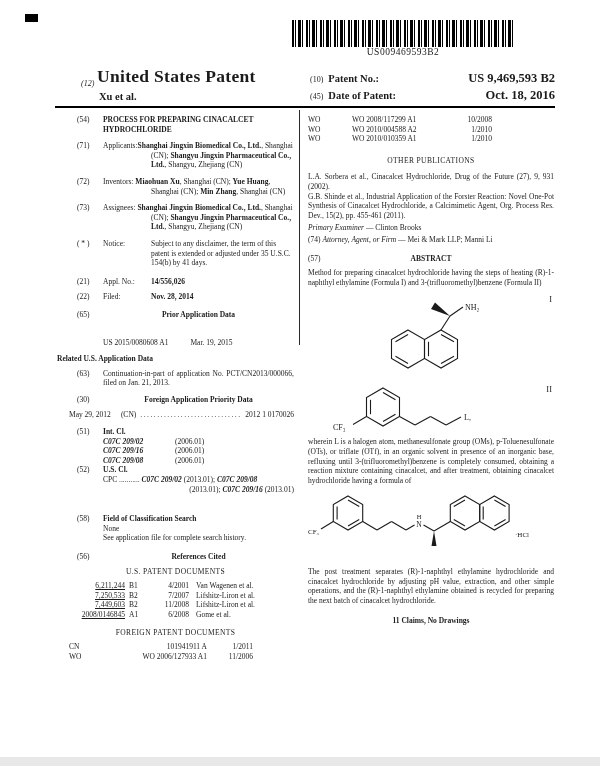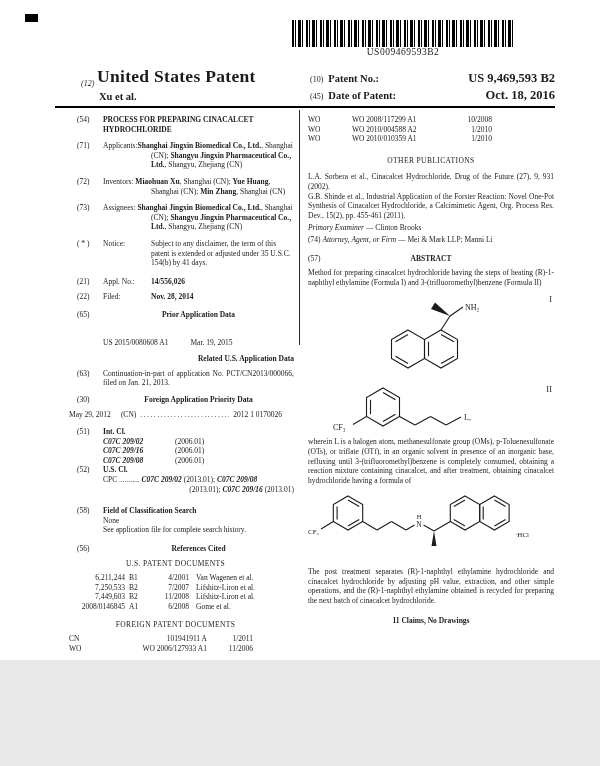--- a/index.html
+++ b/index.html
@@ -1,16 +1,16 @@
 <!DOCTYPE html>
 <html><head>
 <meta charset="utf-8">
 <style>
   html,body{margin:0;padding:0;background:#e8e8e8;}
-  .page{position:relative;width:600px;height:660px;background:#fff;margin:0 auto;
+  .page{position:relative;width:600px;height:757px;background:#fff;margin:0 auto;
         font-family:"Liberation Serif",serif;color:#1b1b1b;overflow:hidden;}
   .b{font-weight:bold}.i{font-style:italic}.bi{font-weight:bold;font-style:italic}
   .corner-mark{position:absolute;left:25px;top:14px;width:13px;height:8px;background:#000;}
   .barcode{position:absolute;left:292px;top:20px;width:222px;height:27px;
     background:repeating-linear-gradient(90deg,#000 0 2px,#fff 2px 3px,#000 3px 4px,#fff 4px 6px,#000 6px 9px,#fff 9px 10px,#000 10px 11px,#fff 11px 14px);}
   .barcode-label{position:absolute;left:292px;top:47px;width:222px;text-align:center;
     font-size:9.5px;letter-spacing:.5px;}
   .sn12{position:absolute;left:81px;top:79px;font-size:8px;font-style:italic;}
   .ust{position:absolute;left:97px;top:66px;font-size:17.5px;font-weight:bold;letter-spacing:.3px;}
   .auth{position:absolute;left:99px;top:91px;font-size:10.5px;font-weight:bold;}
@@ -21,29 +21,29 @@
   .hdr-row .hval{margin-left:auto;font-size:12.5px;font-weight:bold;}
   .rule-h{position:absolute;left:55px;top:106px;width:500px;height:2px;background:#000;}
   .rule-v{position:absolute;left:299px;top:110px;width:1px;height:235px;background:#2a2a2a;}
   .col-left{position:absolute;left:57px;top:115px;width:237px;font-size:7.5px;line-height:9.6px;}
   .col-right{position:absolute;left:308px;top:115px;width:246px;font-size:7.5px;line-height:9.6px;}
   .item{display:grid;grid-template-columns:46px 1fr;margin-bottom:7px;}
   .item3{display:grid;grid-template-columns:46px 48px 1fr;margin-bottom:7px;}
   .num{padding-left:20px;}
   .hang{padding-left:48px;text-indent:-48px;}
   .heading{font-weight:bold;text-align:center;}
-  .c-head{text-align:right;font-weight:bold;margin:2px 0 5px;}
+  .c-head{text-align:left;font-weight:bold;margin:2px 0 5px;}
   .cap-head{text-align:center;letter-spacing:.4px;margin:2px 0 5px;}
   .sub{margin-left:46px;}
   .icl-row{display:grid;grid-template-columns:72px 1fr;}
   .cpc2{text-align:right;}
-  .prio{display:flex;align-items:baseline;margin:0 12px 7px 12px;}
+  .prio{display:flex;align-items:baseline;margin:0 0 7px 12px;}
   .prio .dots{flex:1;overflow:hidden;white-space:nowrap;letter-spacing:1.5px;margin:0 4px;}
   .ustab{display:grid;grid-template-columns:66px 22px 42px 1fr;margin-left:2px;}
-  .ustab .pn{text-align:right;}
+  .ustab .pn{text-align:right;text-decoration:underline;}
   .ustab .kd{padding-left:4px;}
   .ustab .dt{text-align:right;}
   .ustab .nm{padding-left:7px;}
   .ftab{display:grid;grid-template-columns:30px 108px 46px;margin-left:12px;}
   .ftab .fno{text-align:right;}
   .ftab .fno-l{text-align:left;padding-left:14px;}
   .ftab .fdt{text-align:right;}
   .just{text-align:justify;}
   .pubrow{display:flex;gap:22px;margin:1px 0 7px 46px;}
   .abs-head{position:relative;text-align:center;font-weight:bold;margin:9px 0 5px;}
@@ -168,21 +168,21 @@
       <div class="icl-row">
         <span class="bi">C07C 209/08</span>
         <span>(2006.01)</span>
       </div>
     </div>
 
     <div class="item" style="margin-bottom:0;">
       <span class="num">(52)</span>
       <div class="b">U.S. Cl.</div>
     </div>
-    <div class="sub" style="margin-bottom:12px;">
+    <div class="sub" style="margin-bottom:20px;">
       <div><span>CPC ........... </span><span class="bi">C07C 209/02</span><span> (2013.01); </span><span class="bi">C07C 209/08</span></div>
       <div class="cpc2"><span>(2013.01); </span><span class="bi">C07C 209/16</span><span> (2013.01)</span></div>
     </div>
 
     <div class="item" style="margin-bottom:0;">
       <span class="num">(58)</span>
       <div class="b">Field of Classification Search</div>
     </div>
     <div class="sub" style="margin-bottom:9px;">
       <div>None</div>

